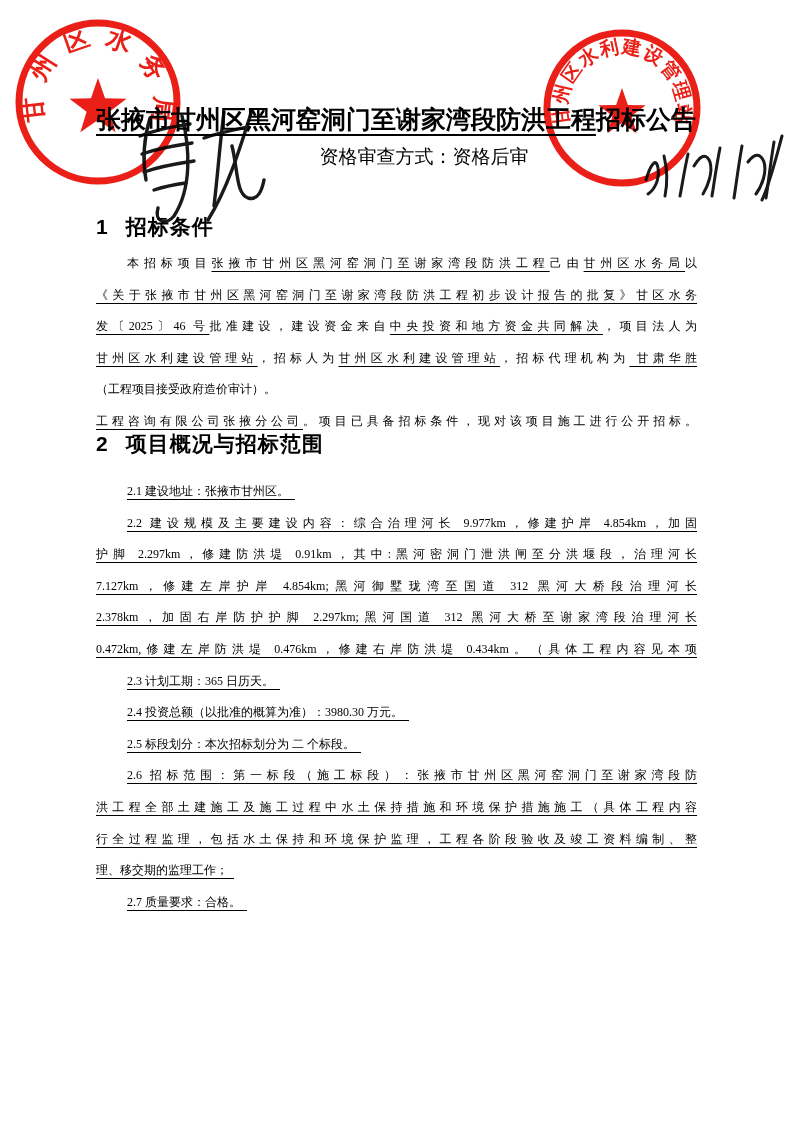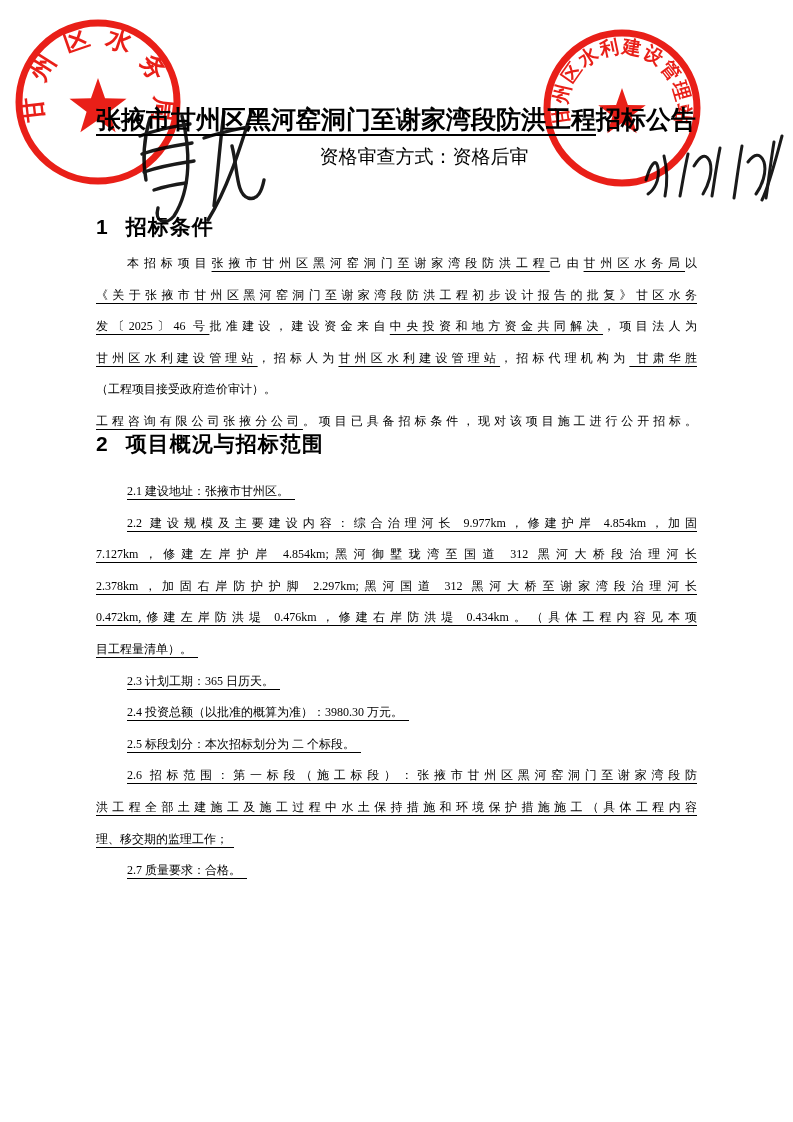--- a/index.html
+++ b/index.html
@@ -65,29 +65,30 @@
       <div class="line j in"><span>本招标项目</span><span class="u">张掖市甘州区黑河窑洞门至谢家湾段防洪工程</span><span>己由</span><span class="u">甘州区水务局</span><span>以</span></div>
       <div class="line j"><span class="u">《关于张掖市甘州区黑河窑洞门至谢家湾段防洪工程初步设计报告的批复》甘区水务</span></div>
       <div class="line j"><span class="u">发〔2025〕46 号</span><span>批准建设，建设资金来自</span><span class="u">中央投资和地方资金共同解决</span><span>，项目法人为</span></div>
       <div class="line j"><span class="u">甘州区水利建设管理站</span><span>，招标人为</span><span class="u">甘州区水利建设管理站</span><span>，招标代理机构为</span><span class="u"> 甘肃华胜</span></div>
       <div class="line"><span>（工程项目接受政府造价审计）。</span></div>
       <div class="line j"><span class="u">工程咨询有限公司张掖分公司</span><span>。项目已具备招标条件，现对该项目施工进行公开招标。</span></div>
     </div>
   <div class="body-block body-2">
       <div class="line in"><span class="u">2.1 建设地址：张掖市甘州区。&nbsp;&nbsp;</span></div>
       <div class="line j in"><span class="u">2.2 建设规模及主要建设内容：综合治理河长 9.977km，修建护岸 4.854km，加固</span></div>
+      <div class="line j"><span class="u">护脚 2.297km，修建防洪堤 0.91km，其中:黑河密洞门泄洪闸至分洪堰段，治理河长</span></div>
       <div class="line j"><span class="u">7.127km，修建左岸护岸 4.854km;黑河御墅珑湾至国道 312 黑河大桥段治理河长</span></div>
       <div class="line j"><span class="u">2.378km，加固右岸防护护脚 2.297km;黑河国道 312 黑河大桥至谢家湾段治理河长</span></div>
       <div class="line j"><span class="u">0.472km,修建左岸防洪堤 0.476km，修建右岸防洪堤 0.434km。（具体工程内容见本项</span></div>
-      <div class="line"><span class="u">目工程量清单）。&nbsp;&nbsp;</span></div>
       <div class="line in"><span class="u">2.3 计划工期：365 日历天。&nbsp;&nbsp;</span></div>
       <div class="line in"><span class="u">2.4 投资总额（以批准的概算为准）：3980.30 万元。&nbsp;&nbsp;</span></div>
       <div class="line in"><span class="u">2.5 标段划分：本次招标划分为 二 个标段。&nbsp;&nbsp;</span></div>
       <div class="line j in"><span class="u">2.6 招标范围：第一标段（施工标段）：张掖市甘州区黑河窑洞门至谢家湾段防</span></div>
       <div class="line j"><span class="u">洪工程全部土建施工及施工过程中水土保持措施和环境保护措施施工（具体工程内容</span></div>
+      <div class="line j"><span class="u">行全过程监理，包括水土保持和环境保护监理，工程各阶段验收及竣工资料编制、整</span></div>
       <div class="line"><span class="u">理、移交期的监理工作；&nbsp;&nbsp;</span></div>
       <div class="line in"><span class="u">2.7 质量要求：合格。&nbsp;&nbsp;</span></div>
     </div>
 
   <svg class="stamp stamp-left" width="172" height="172" viewBox="0 0 172 172">
     <circle cx="86" cy="86" r="79" fill="none" stroke="#e8130b" stroke-width="7"></circle>
     <polygon fill="#e8130b" points="86,62 93.05,82.29 114.53,82.73 97.41,95.71 103.63,116.27 86,104 68.37,116.27 74.59,95.71 57.47,82.73 78.95,82.29"></polygon>
     <path id="sealArcL" d="M 34.3 110.1 A 57 57 0 1 1 137.7 110.1" fill="none" stroke="none"></path>
     <text font-family="'Liberation Sans','DejaVu Sans',sans-serif" font-size="25" font-weight="bold" fill="#e8130b">
       <textPath href="#sealArcL" startOffset="6" textLength="216" lengthAdjust="spacing">甘州区水务局</textPath>

